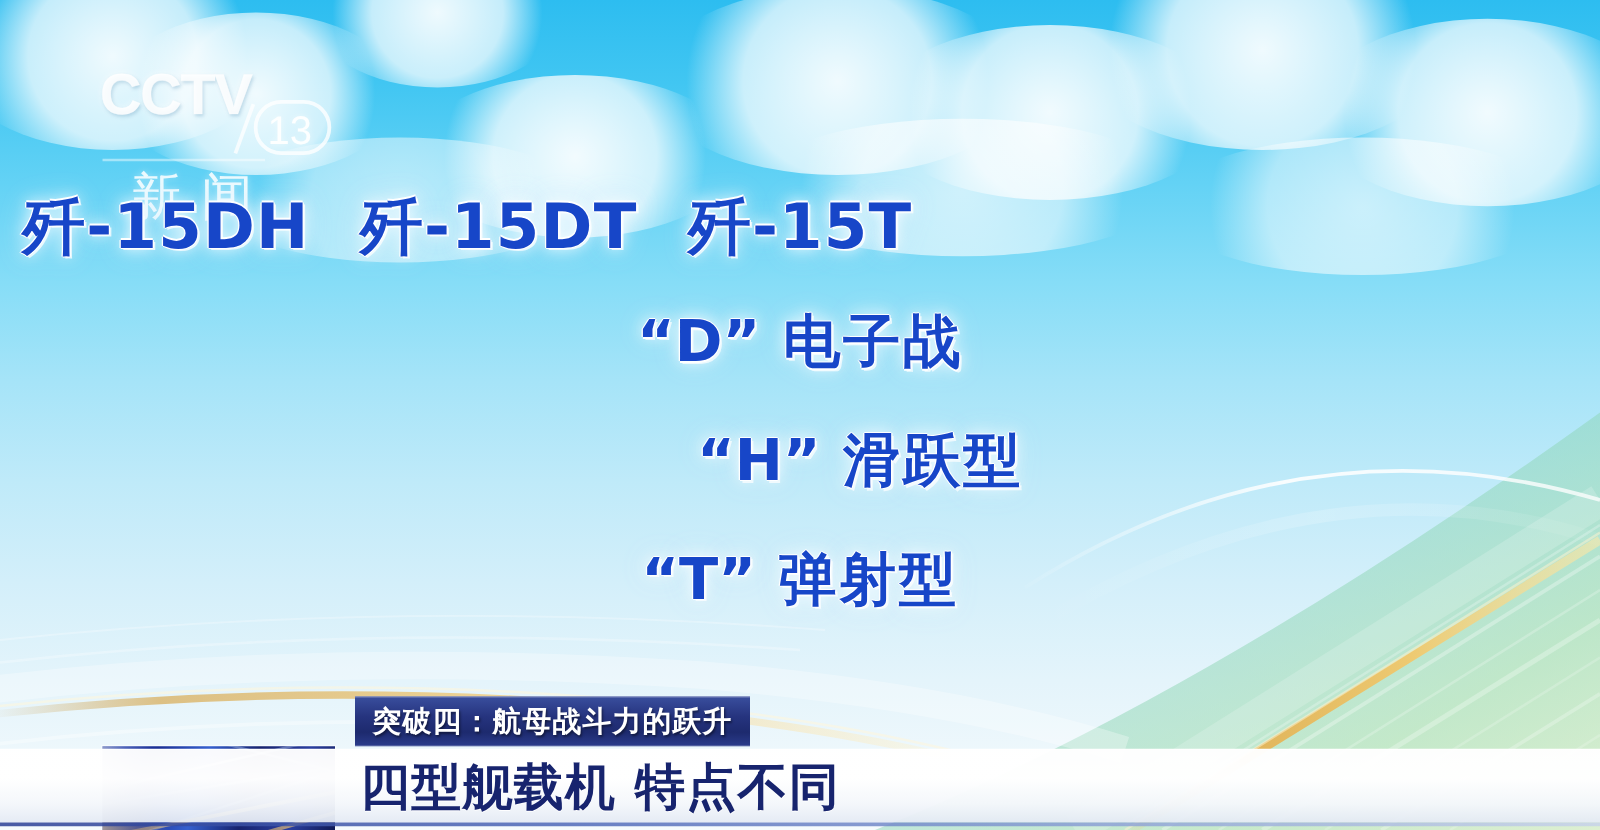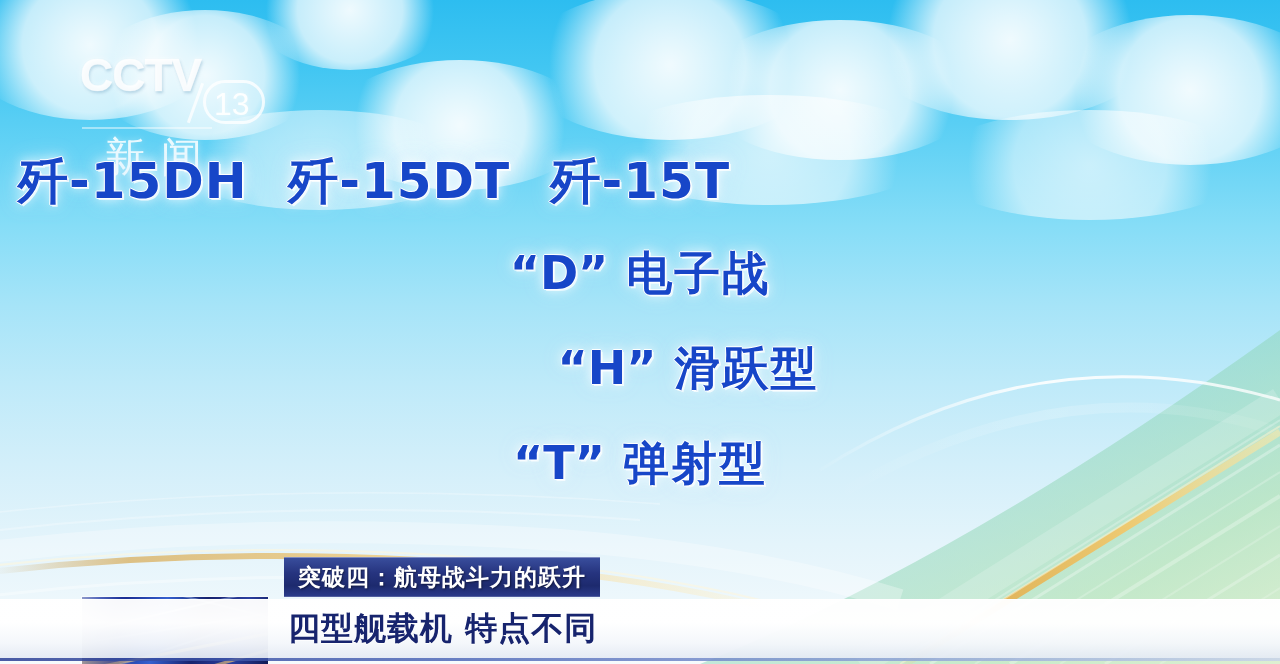--- a/index.html
+++ b/index.html
@@ -200,21 +200,21 @@
     background: linear-gradient(90deg, #2b3f95 0%, #4e68b8 35%, #8fa3d6 70%, #c8d3ea 100%);
     opacity: .85;
   }
   #lt-headline {
     position: absolute;
     left: 288px; top: 601px;
     height: 56px;
     display: flex;
     align-items: center;
     color: #17246e;
-    font-size: 32px;
+    font-size: 40px;
     font-weight: bold;
     font-family: "DejaVu Sans", "Liberation Sans", sans-serif;
     letter-spacing: 1px;
     white-space: nowrap;
     text-shadow: 0 1px 0 rgba(255,255,255,0.9);
   }
 </style>
 </head>
 <body>
 

